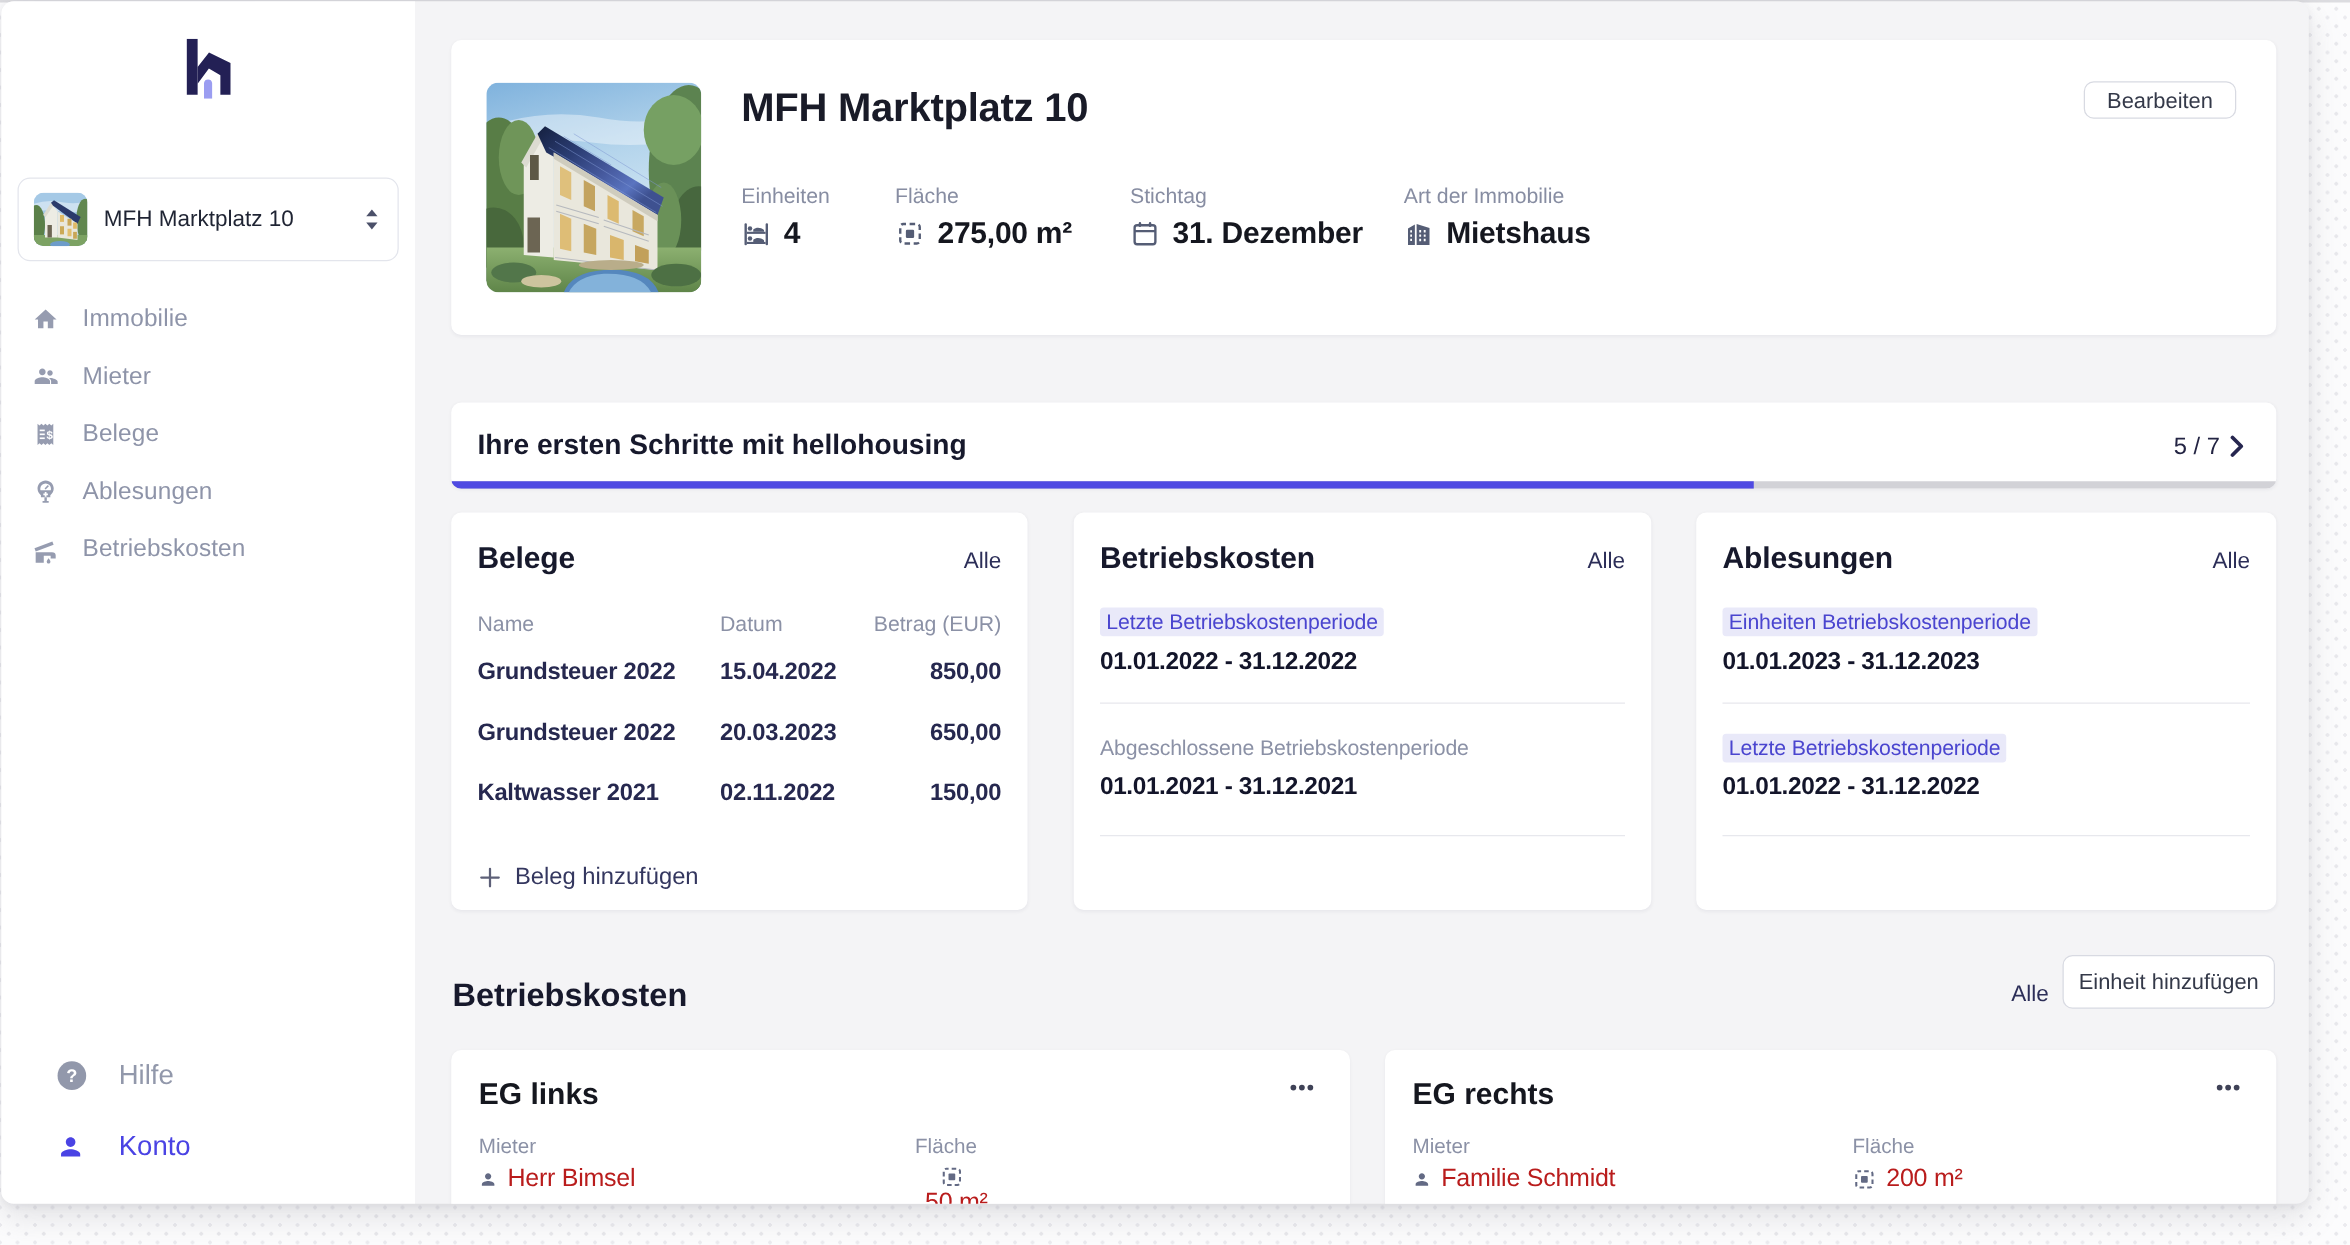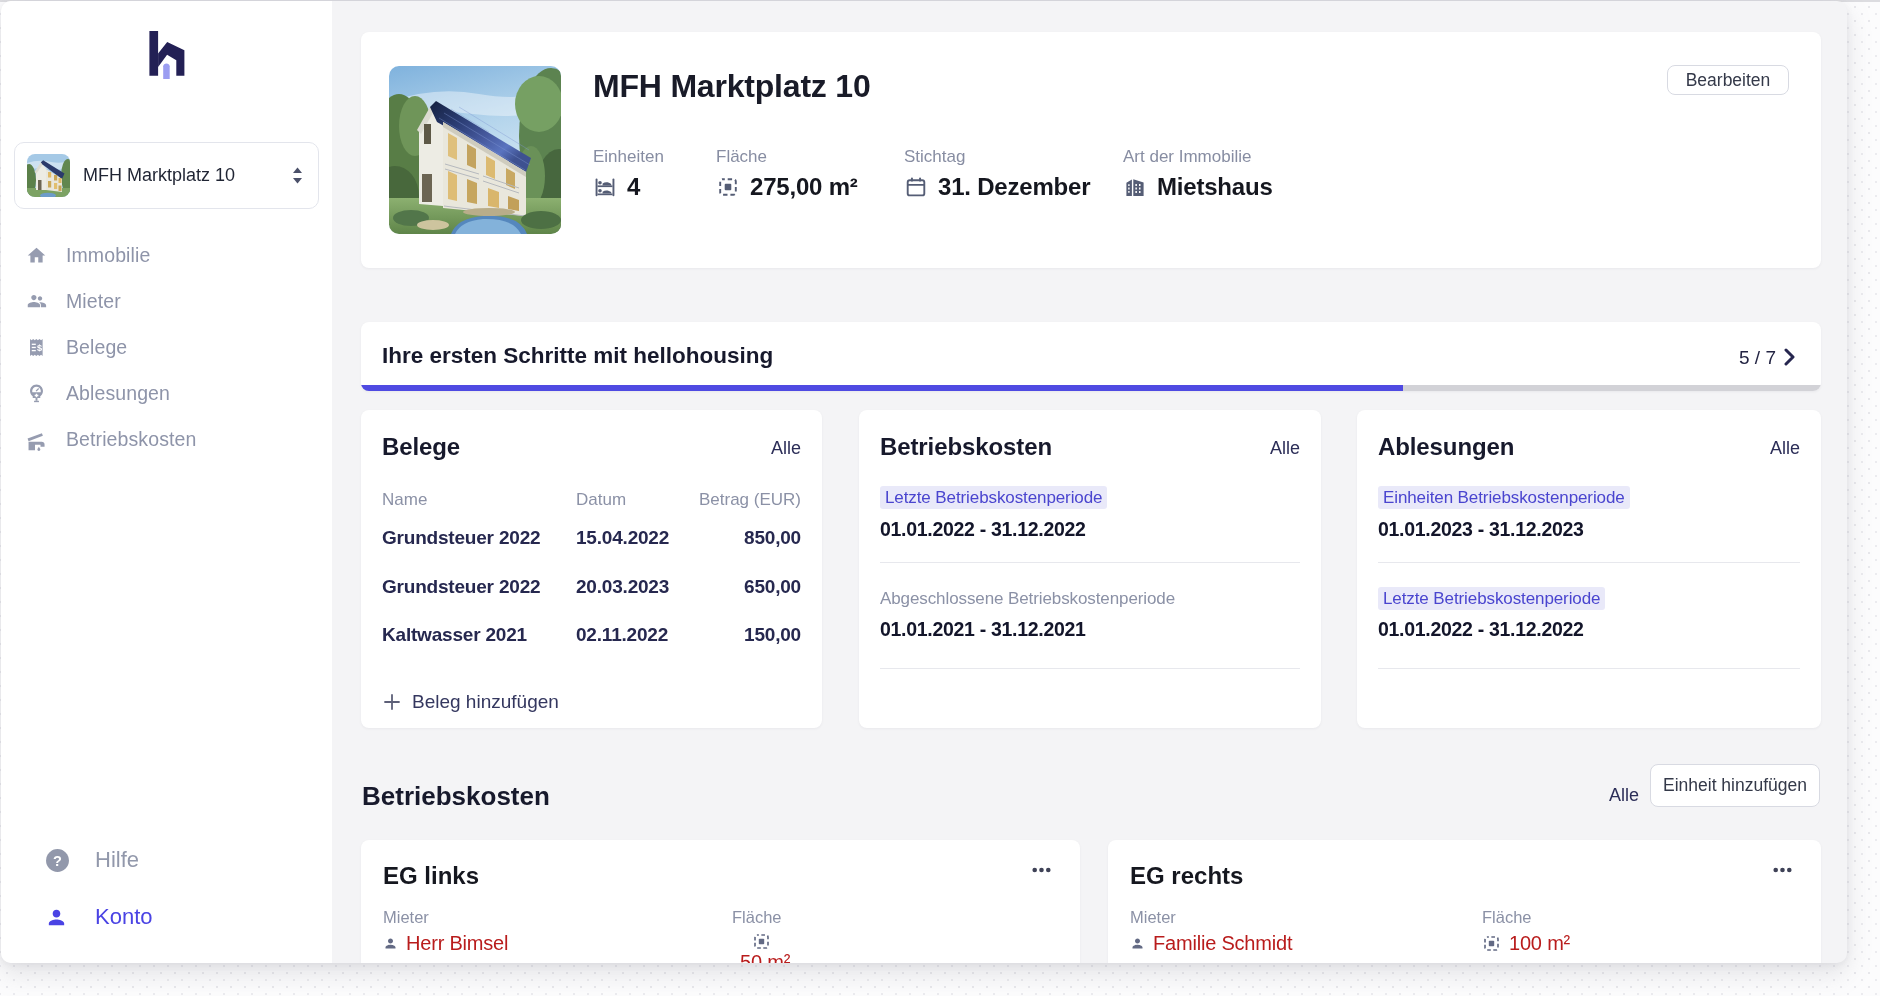--- a/index.html
+++ b/index.html
@@ -307,21 +307,21 @@
             <path fill="#636a84" d="M12 12c2.21 0 4-1.79 4-4s-1.79-4-4-4-4 1.79-4 4 1.79 4 4 4zm0 2c-2.67 0-8 1.34-8 4v2h16v-2c0-2.66-5.33-4-8-4z"></path>
           </svg>
           <span style="margin-left:8px;">Familie Schmidt</span>
         </div>
       <div class="unit-lbl" style="left:374px;">Fläche</div>
       <div class="unit-val" style="left:374px;">
           <svg class="area" width="19" height="19" viewBox="0 0 24 24">
             <rect x="3.8" y="3.8" width="16.4" height="16.4" rx="2.6" fill="none" stroke="#636a84" stroke-width="2.1" stroke-dasharray="4.6 3.1" stroke-dashoffset="2.3"></rect>
             <rect x="8.6" y="8.6" width="6.8" height="6.8" rx="1" fill="#636a84"></rect>
           </svg>
-          <span style="margin-left:8px;">100 m²</span>
+          <span style="margin-left:8px;">200 m²</span>
         </div>
     </div>
   </div>
 
   <div class="sidebar">
     <div class="logo">
       <svg class="mark" width="36" height="48" viewBox="0 0 36 48">
           <path fill="#232055" d="M0.4 0 H9.1 V44.8 H0.4 Z"></path>
           <path fill="#232055" d="M9.1 22.6 L18.2 10.9 L35.4 19.3 L35.4 44.8 H27.3 V29.2 L18.1 23.8 L9.1 35.9 Z"></path>
           <path fill="#9b9df1" d="M14.2 48 V35.3 a3.3 3.3 0 0 1 6.5 0 V48 Z"></path>

